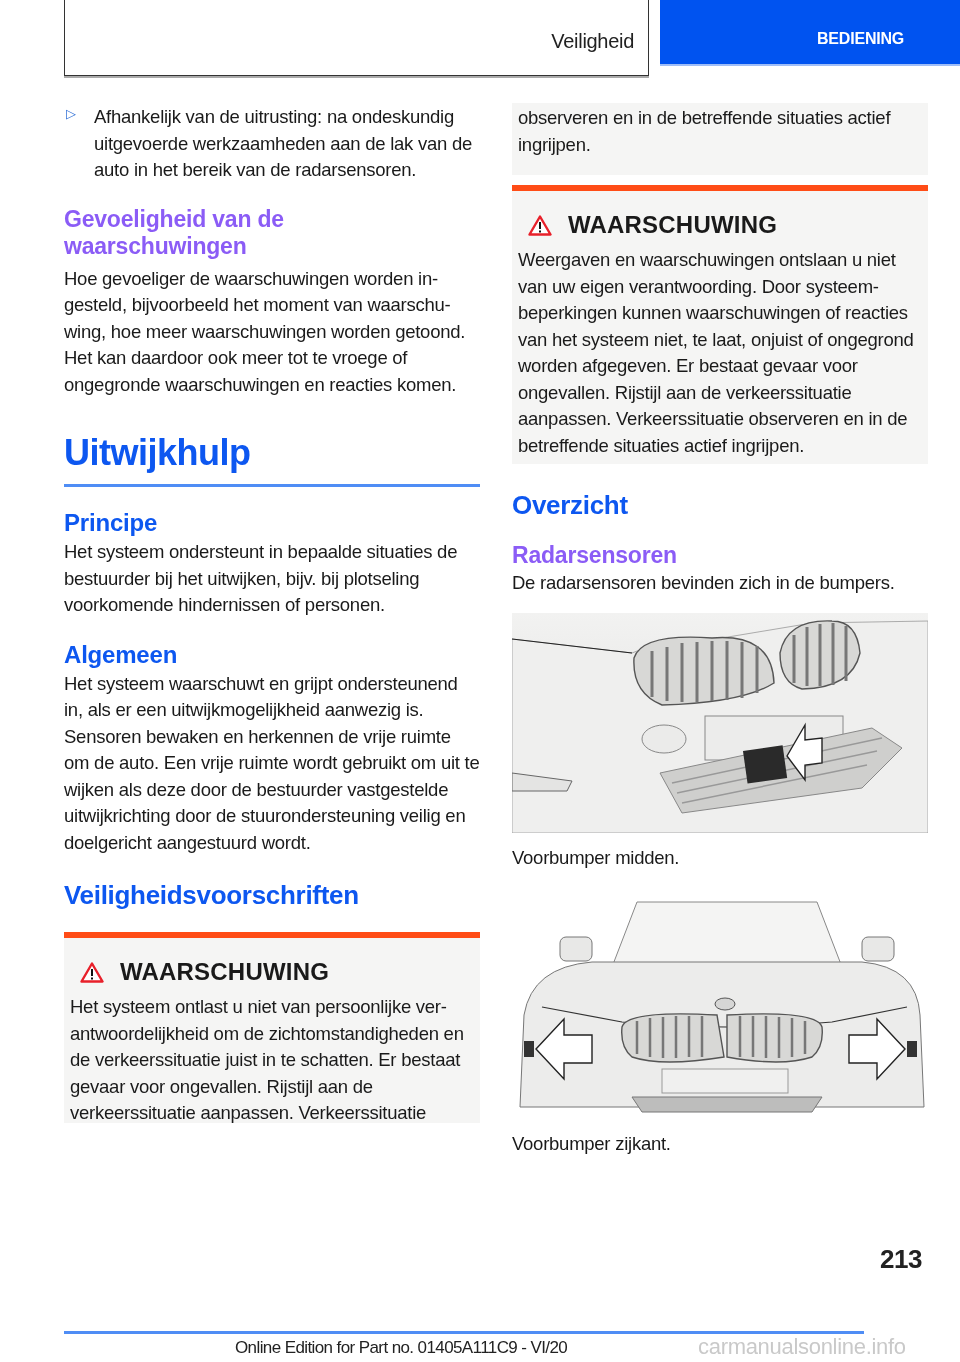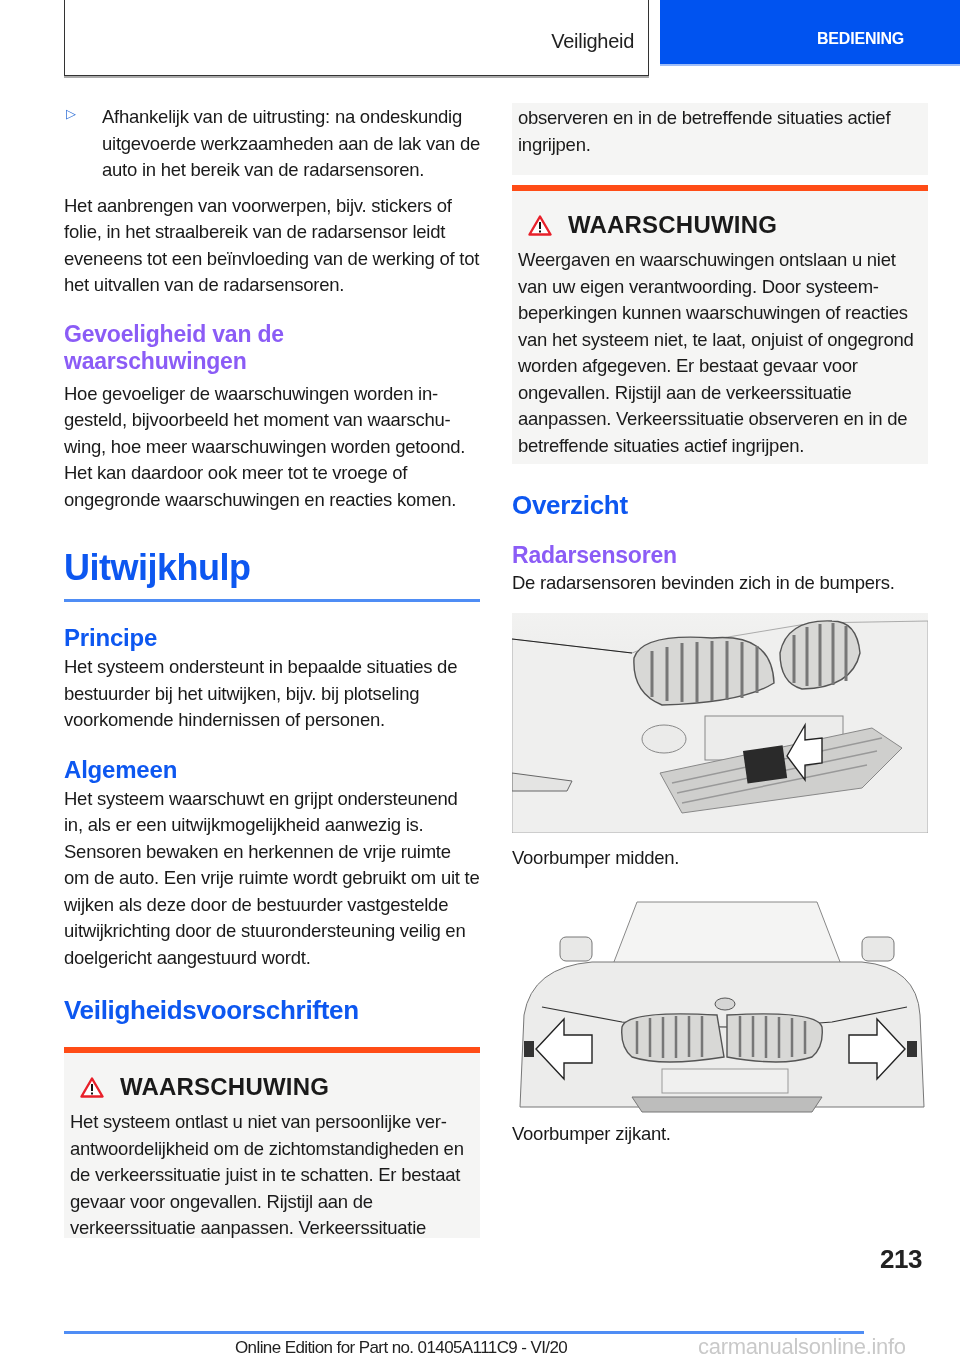--- a/index.html
+++ b/index.html
@@ -19,21 +19,21 @@
   }
   .hdr-chapter span {
     position: absolute; left: 157px; top: 30px; color: #fff; font-weight: bold; font-size: 16px; letter-spacing: -0.2px;
   }
 
   .col { position: absolute; top: 104px; width: 416px; }
   .col-left { left: 64px; }
   .col-right { left: 512px; }
 
   p, li { font-size: 18.5px; line-height: 26.5px; letter-spacing: -0.25px; }
-  .bullet { display: flex; gap: 8px; }
+  .bullet { display: flex; }
   .bullet .tri { color: #2f6fd6; font-size: 13px; width: 30px; padding-left: 2px; padding-top: 2px; flex-shrink: 0; }
   .bullet .tri::before { content: "\25B7"; }
   .para { margin-top: 9px; }
 
   .h-light { color: #8b5cf6; font-weight: bold; font-size: 23px; line-height: 27px; letter-spacing: -0.2px; }
   .h-sub { color: #0d57f0; font-weight: bold; font-size: 24px; line-height: 28px; letter-spacing: -0.2px; }
   .h-main { color: #0d57f0; font-weight: bold; font-size: 36px; line-height: 42px; letter-spacing: -0.5px; }
   .h-section { color: #0d57f0; font-weight: bold; font-size: 26px; line-height: 30px; letter-spacing: -0.3px; }
   .rule-blue { height: 3px; background: #4f8df5; margin-top: 10px; }
 
@@ -63,21 +63,20 @@
 </div>
 <div class="hdr-chapter">
   <span>BEDIENING</span>
 </div>
 
 <div class="col col-left">
   <div class="bullet">
     <span class="tri"></span>
     <p>Afhankelijk van de uitrusting: na ondeskundig uitgevoerde werkzaamheden aan de lak van de auto in het bereik van de radarsensoren.</p>
   </div>
-  <p class="para">Het aanbrengen van voorwerpen, bijv. stickers of folie, in het straalbereik van de radarsensor leidt eveneens tot een beïnvloeding van de werking of tot het uitvallen van de radarsensoren.</p>
 
   <h3 class="h-light" style="margin-top:22px; width:260px;">Gevoeligheid van de waarschuwingen</h3>
   <p style="margin-top:6px;">Hoe gevoeliger de waarschuwingen worden in­gesteld, bijvoorbeeld het moment van waarschu­wing, hoe meer waarschuwingen worden ge­toond. Het kan daardoor ook meer tot te vroege of ongegronde waarschuwingen en reacties ko­men.</p>
 
   <h1 class="h-main" style="margin-top:34px;">Uitwijkhulp</h1>
   <div class="rule-blue"></div>
 
   <h2 class="h-sub" style="margin-top:22px;">Principe</h2>
   <p style="margin-top:2px;">Het systeem ondersteunt in bepaalde situaties de bestuurder bij het uitwijken, bijv. bij plotseling voorkomende hindernissen of personen.</p>
 
@@ -211,19 +210,19 @@
 
       <path d="M120 200 L310 200 L300 215 L130 215 Z" fill="#bdbdbc" stroke="#777" stroke-width="1"></path>
 
       <rect x="12" y="144" width="10" height="16" fill="#333"></rect>
       <rect x="395" y="144" width="10" height="16" fill="#333"></rect>
 
       <path d="M24 152 L52 122 L52 138 L80 138 L80 166 L52 166 L52 182 Z" fill="#fff" stroke="#222" stroke-width="1.4"></path>
       <path d="M393 152 L365 122 L365 138 L337 138 L337 166 L365 166 L365 182 Z" fill="#fff" stroke="#222" stroke-width="1.4"></path>
     </svg>
   </div>
-  <p class="caption" style="margin-top:2px;">Voorbumper zijkant.</p>
+  <p class="caption" style="margin-top:12px;">Voorbumper zijkant.</p>
 </div>
 
 <div class="page-num">213</div>
 <div class="footer-rule"></div>
 <div class="edition">Online Edition for Part no. 01405A111C9 - VI/20</div>
 <div class="watermark">carmanualsonline.info</div>
 
 </body></html>

